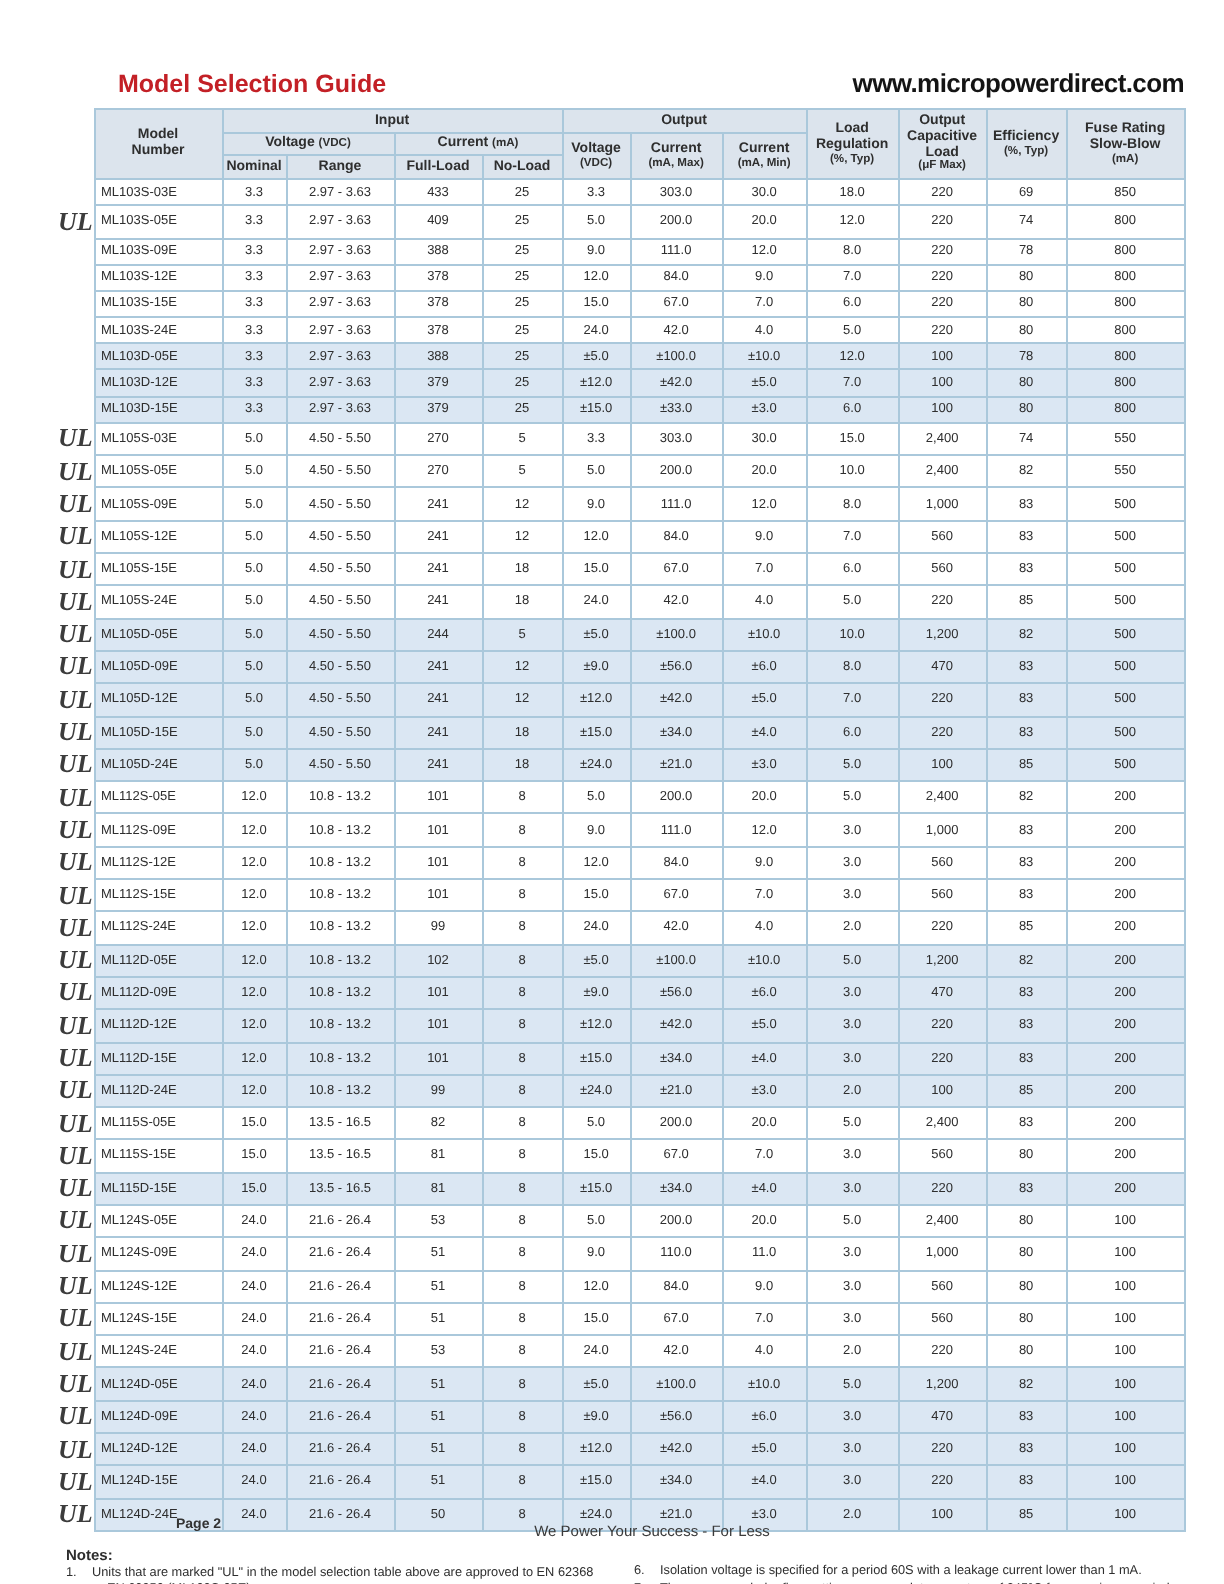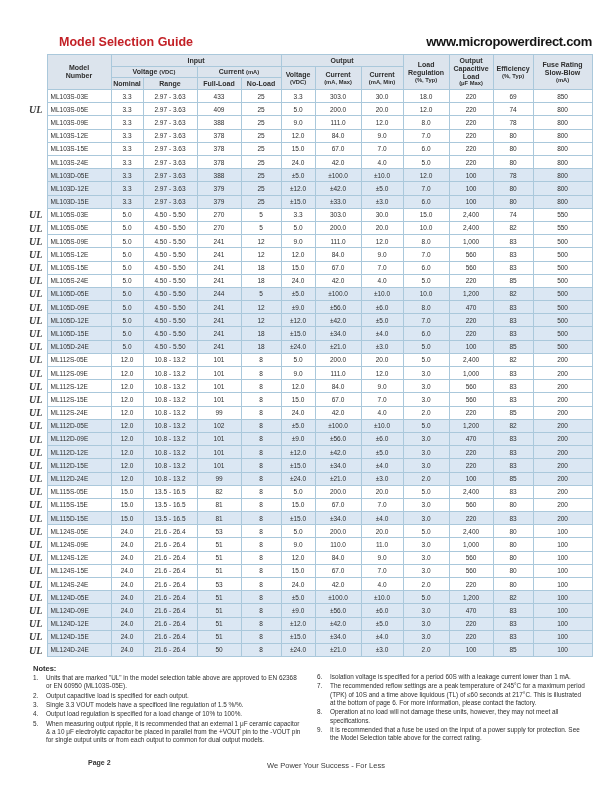--- a/index.html
+++ b/index.html
@@ -15,23 +15,23 @@
   .site-url{color:#141414;font-size:13px;font-weight:bold;letter-spacing:-0.3px;}
   
   table.sel{border-collapse:collapse;table-layout:fixed;margin-top:5px;width:565px;}
   table.sel th, table.sel td{
     border:1px solid #aac8db;font-size:6.5px;line-height:1.1;text-align:center;
     padding:1px 1px;color:#2e2e2e;overflow:hidden;white-space:nowrap;
   }
   table.sel th{background:#dce4ed;font-weight:bold;font-size:7px;white-space:normal;
     vertical-align:middle;padding:1.5px 1px;}
   table.sel td{height:10.2px;}
-  table.sel .gutter{border:none;background:#ffffff;text-align:left;padding-left:2px;
+  table.sel .gutter{border:none;background:#ffffff;text-align:center;padding-left:2px;
     font-family:"Liberation Serif","DejaVu Serif",serif;font-style:italic;font-weight:bold;
-    font-size:10px;color:#3c3c3c;margin-top:16px;}
+    font-size:13px;color:#3c3c3c;margin-top:16px;}
   table.sel tr.dual td{background:#dbe7f3;}
   table.sel tr.dual td.gutter{background:#ffffff;}
   table.sel td.model{text-align:left;padding-left:3px;}
   th .sub{display:block;font-weight:bold;font-size:5.8px;}
   th .subin{font-size:5.8px;}
   th .wrapnarrow{max-width:34px;margin:0 auto;}
   th .wrapfuse{max-width:44px;margin:0 auto;}
   
   .notes{display:flex;gap:16px;margin-top:7px;padding-left:6px;}
   .notes-col{width:268px;}

